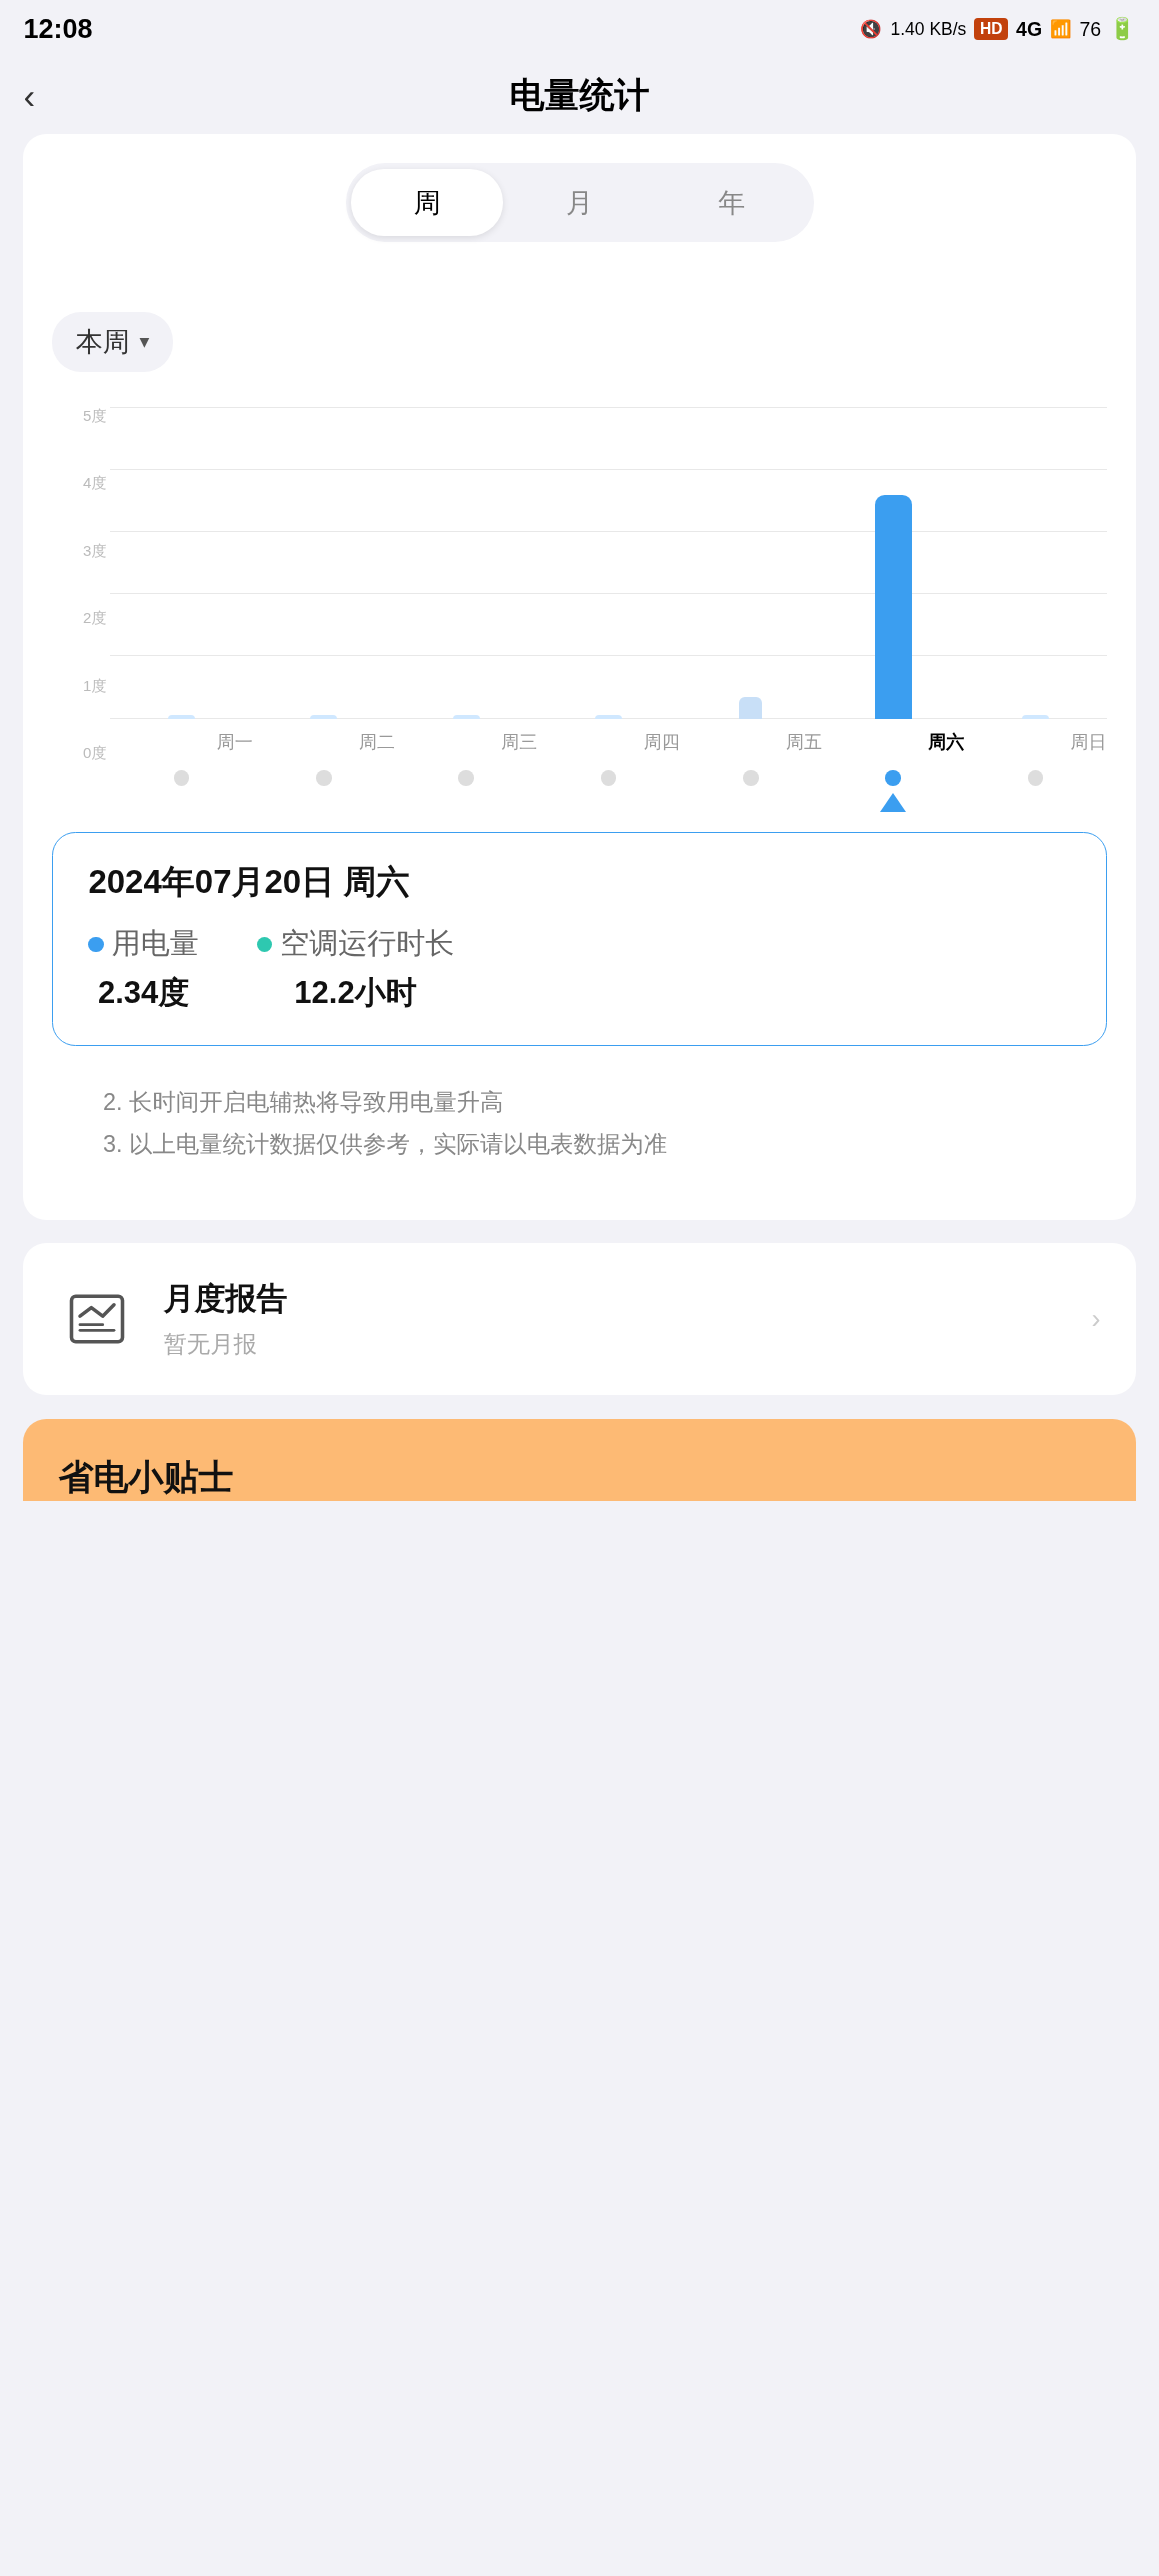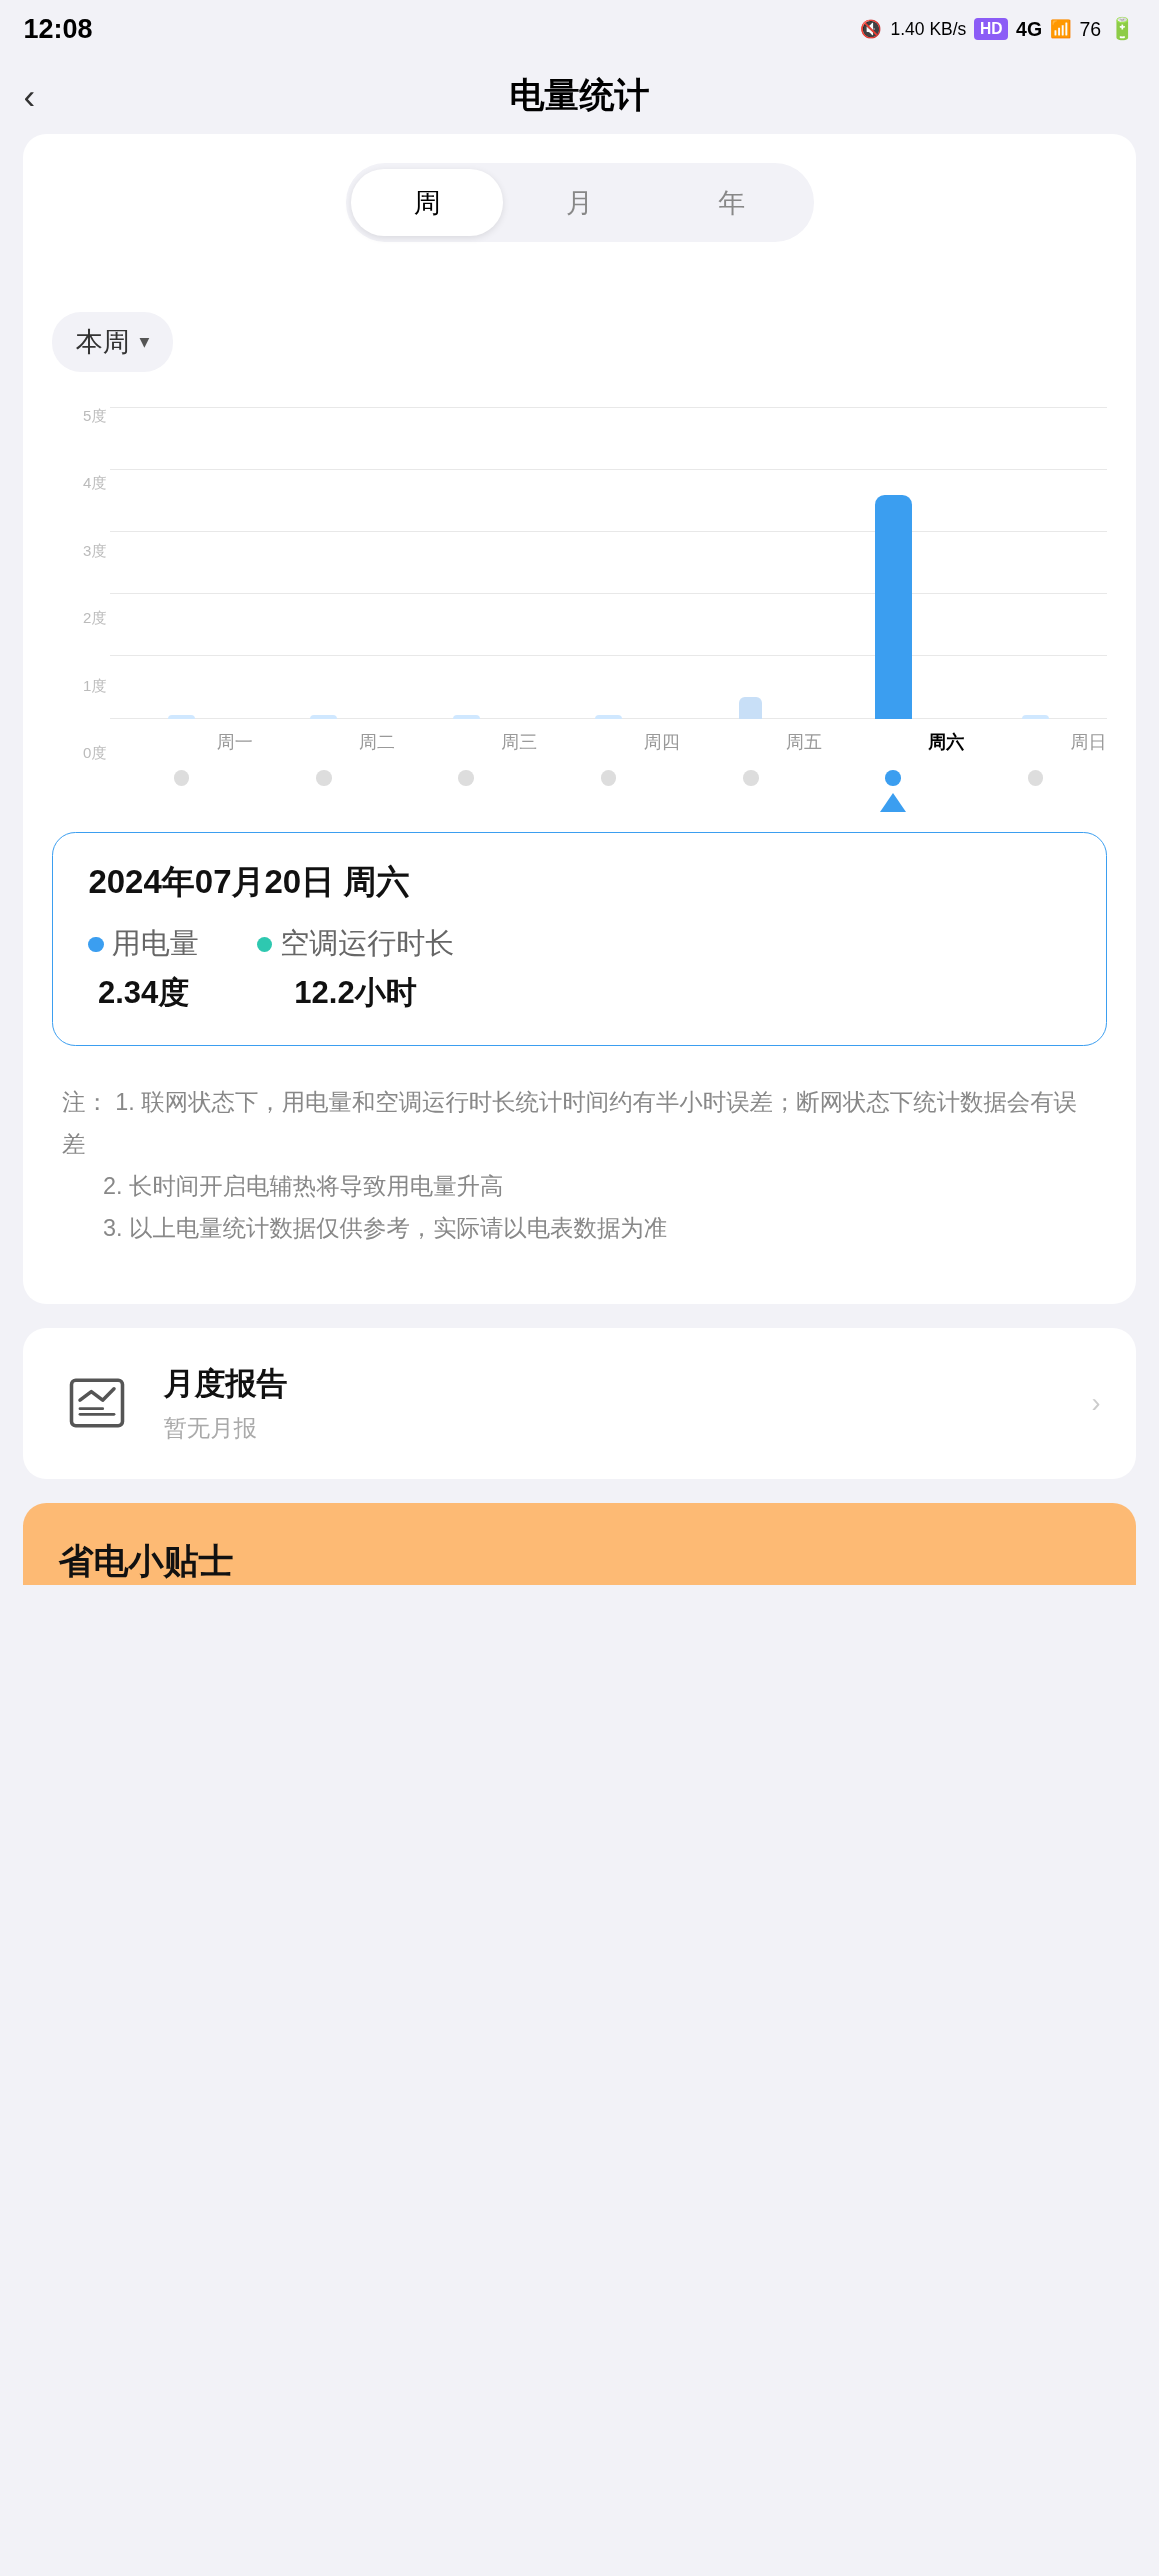--- a/index.html
+++ b/index.html
@@ -362,21 +362,21 @@
     }
   </style>
 </head>
 <body>
 
 <div class="status-bar">
   <span class="status-time">12:08</span>
   <div class="status-icons">
     <span class="status-icon-box">🔇</span>
     <span class="status-icon-box" style="font-size:17.5px;">1.40 KB/s</span>
-    <span class="status-icon-box" style="background:#8b5cf6;color:#fff;padding:1.9px 5.8px;border-radius:3.9px;font-size:15.6px;font-weight:700;">HD</span>
+    <span class="status-icon-box" style="background:#c2410c;color:#fff;padding:1.9px 5.8px;border-radius:3.9px;font-size:15.6px;font-weight:700;">HD</span>
     <span class="status-icon-box" style="font-size:19.5px;font-weight:700;">4G</span>
     <span class="status-icon-box">📶</span>
     <span class="battery-text">76</span>
     <span style="font-size:21.4px;">🔋</span>
   </div>
 </div>
 
 <div class="header">
   <span class="back-btn">‹</span>
   <span class="header-title">电量统计</span>
@@ -505,24 +505,20 @@
           <div class="metric-dot teal"></div>
           <span class="metric-name">空调运行时长</span>
         </div>
         <span class="metric-value">12.2小时</span>
       </div>
     </div>
   </div>
 
   
   <div class="notes-section">
-    <p class="note-text">
-      <span>注：</span>
-      <span>1. 联网状态下，用电量和空调运行时长统计时间约有半小时误差；断网状态下统计数据会有误差</span>
-    </p>
     <p class="note-text" style="padding-left:41px;">
       <span>2. 长时间开启电辅热将导致用电量升高</span>
     </p>
     <p class="note-text" style="padding-left:41px;">
       <span>3. 以上电量统计数据仅供参考，实际请以电表数据为准</span>
     </p>
   </div>
 
 </div>
 

